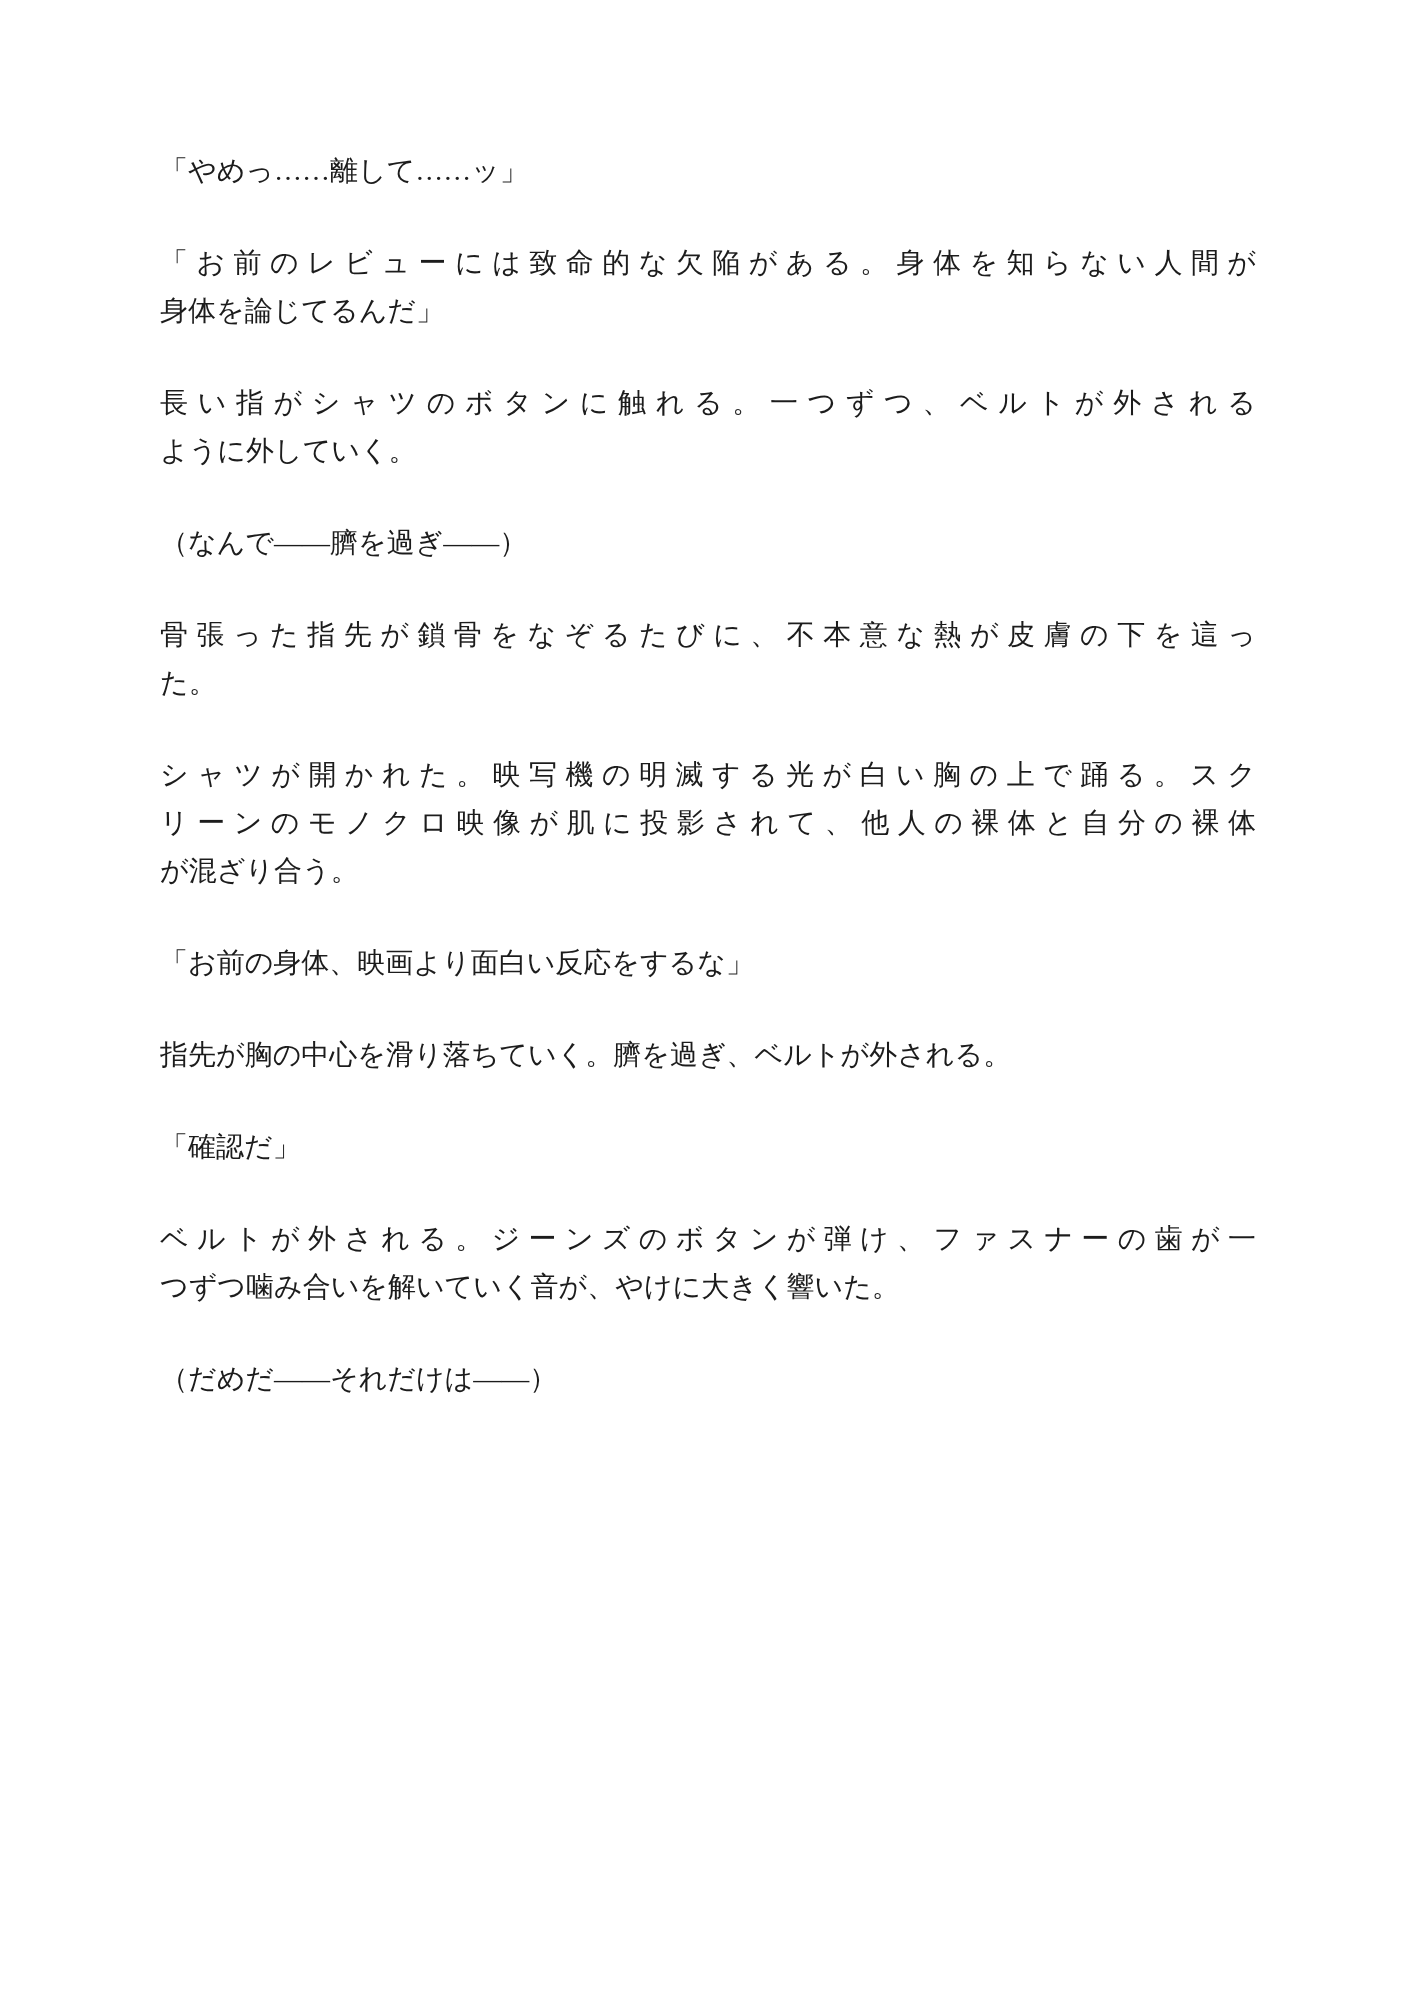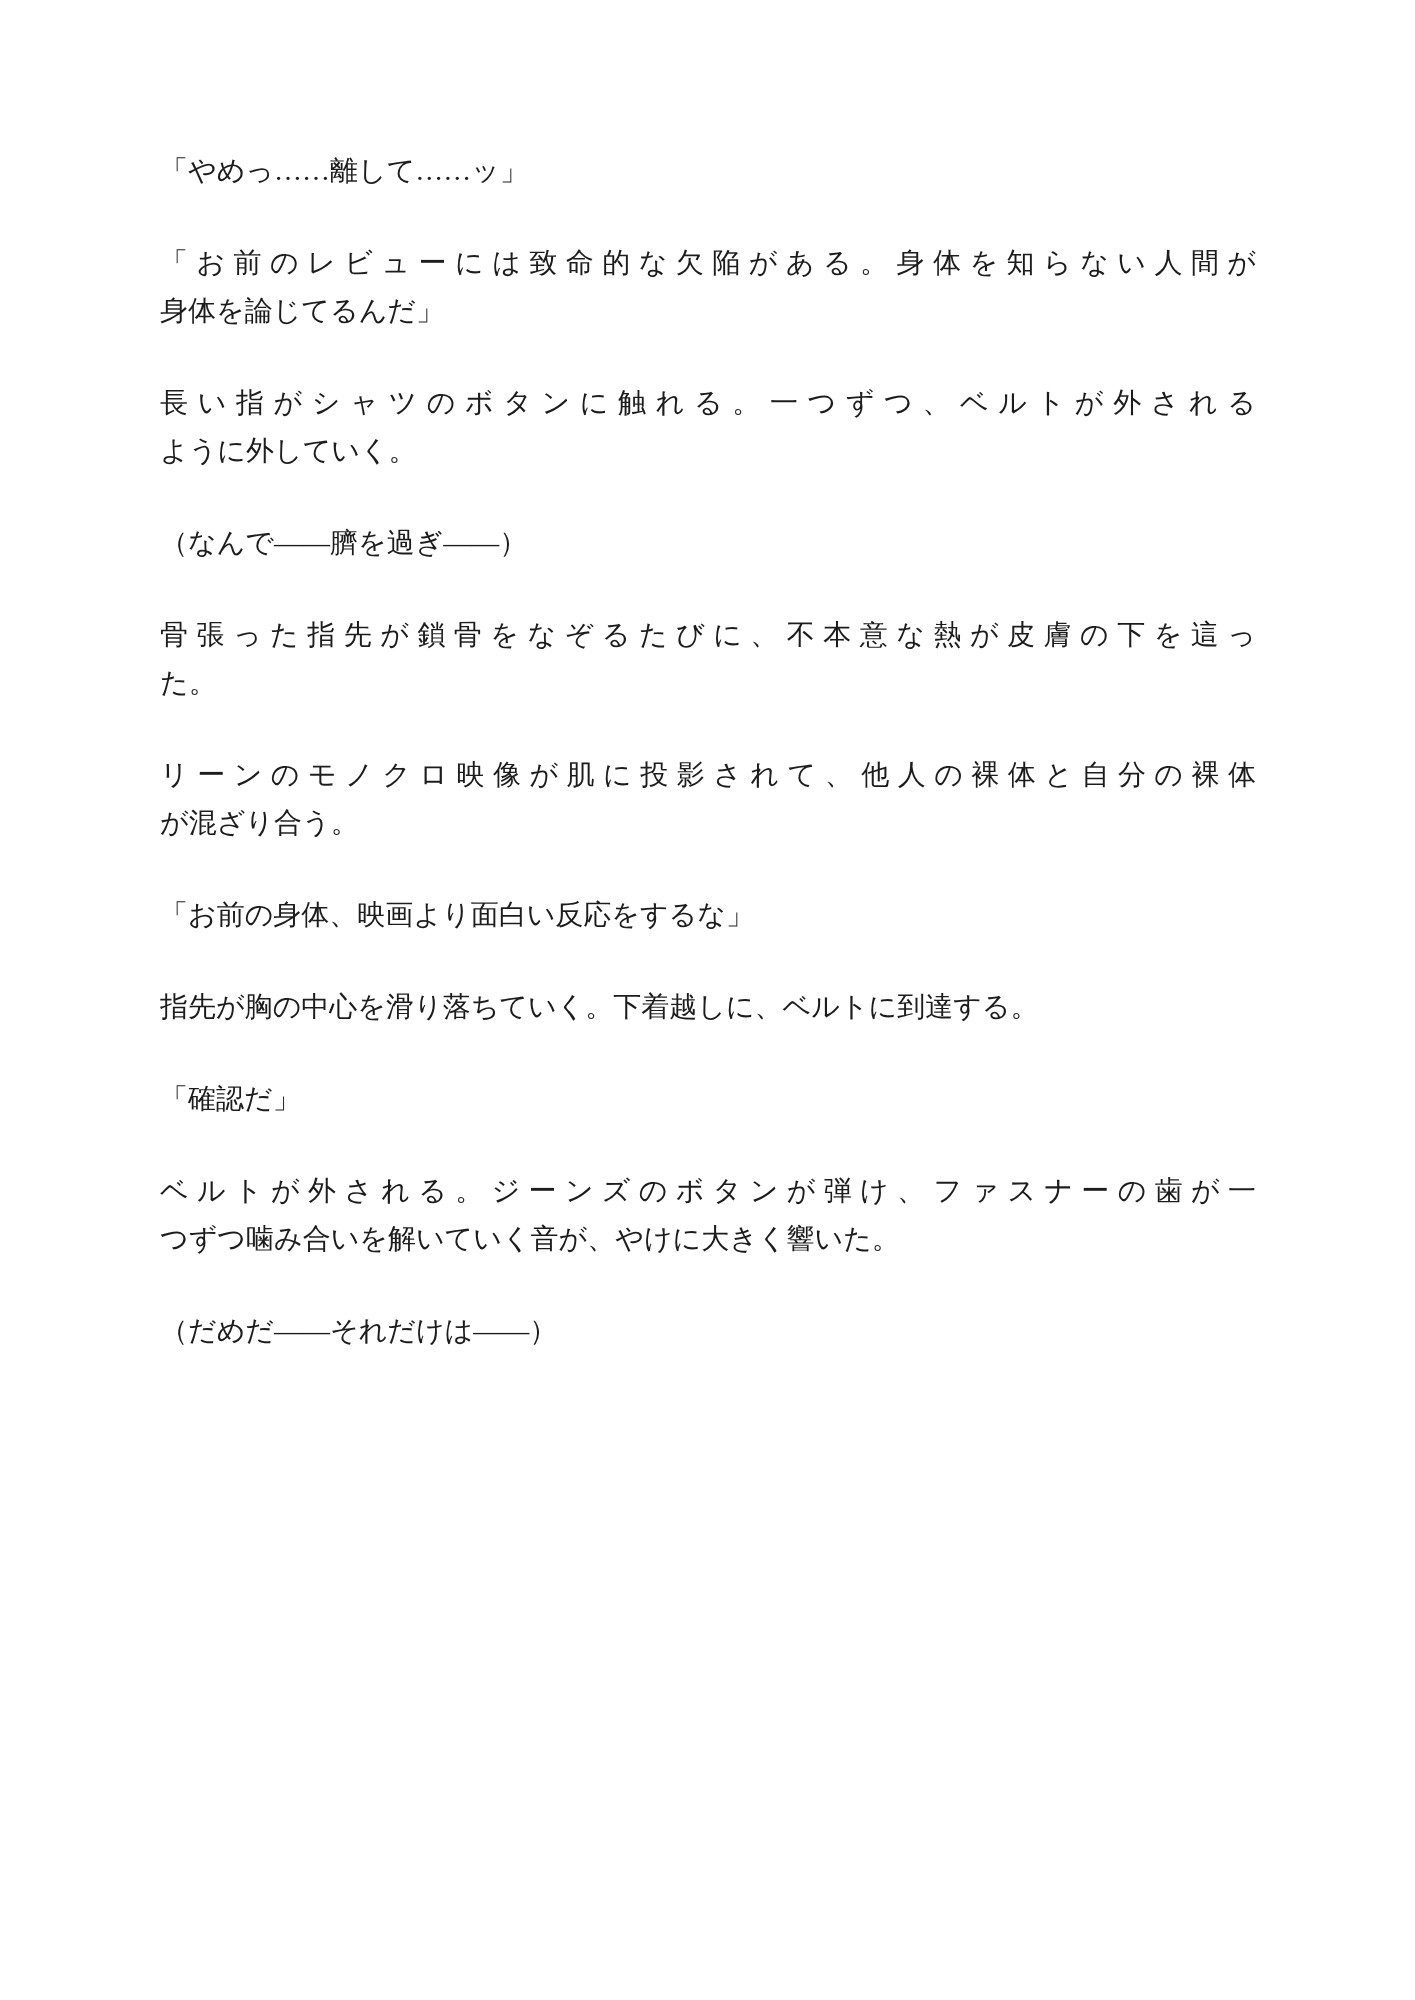--- a/index.html
+++ b/index.html
@@ -64,30 +64,31 @@
     <p class="para">
       <span class="line">（なんで——臍を過ぎ——）</span>
     </p>
 
     <p class="para">
       <span class="line j">骨張った指先が鎖骨をなぞるたびに、不本意な熱が皮膚の下を這っ</span>
       <span class="line">た。</span>
     </p>
 
     <p class="para">
+      <span class="line j">シャツが開かれた。映写機の明滅する光が白い胸の上で踊る。スク</span>
       <span class="line j">リーンのモノクロ映像が肌に投影されて、他人の裸体と自分の裸体</span>
       <span class="line">が混ざり合う。</span>
     </p>
 
     <p class="para">
       <span class="line">「お前の身体、映画より面白い反応をするな」</span>
     </p>
 
     <p class="para">
-      <span class="line">指先が胸の中心を滑り落ちていく。下着越しに、ベルトに到達する。</span>
+      <span class="line">指先が胸の中心を滑り落ちていく。臍を過ぎ、ベルトが外される。</span>
     </p>
 
 
     <p class="para">
       <span class="line">「確認だ」</span>
     </p>
 
     <p class="para">
       <span class="line j">ベルトが外される。ジーンズのボタンが弾け、ファスナーの歯が一</span>
       <span class="line">つずつ噛み合いを解いていく音が、やけに大きく響いた。</span>

